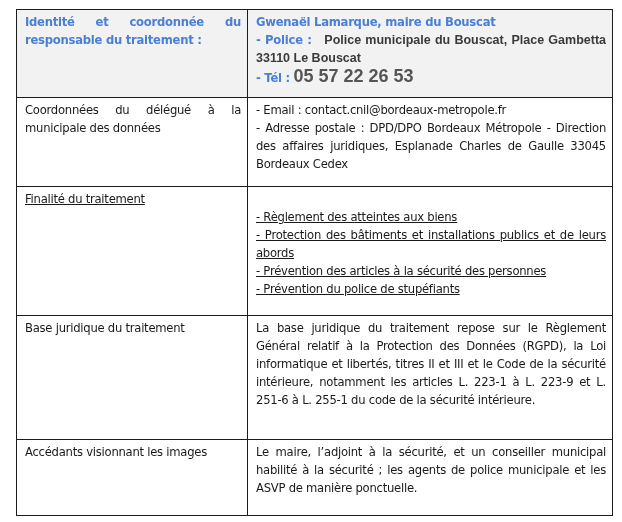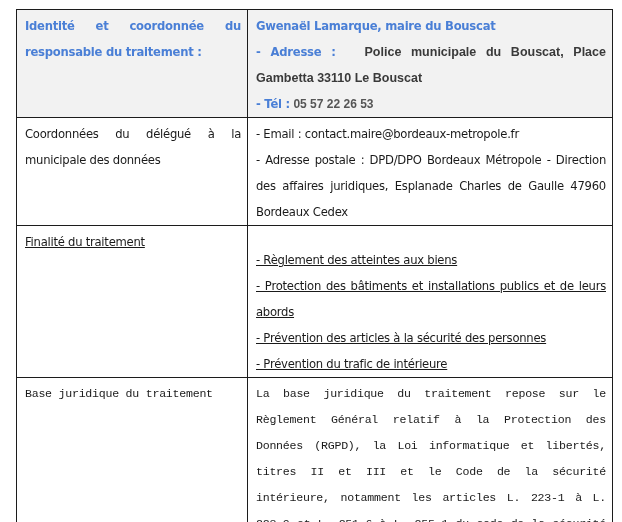--- a/index.html
+++ b/index.html
@@ -10,78 +10,86 @@
       border-collapse: collapse;
       font-family: "DejaVu Sans", sans-serif;
       font-size: 11.6px;
       color: #1a1a1a;
       letter-spacing: -0.25px;
     }
     table.doc td {
       border: 1.5px solid #1c1c1c;
       vertical-align: top;
       padding: 3px 6px 0 8px;
-      line-height: 26px;
+      line-height: 18px;
       text-align: justify;
     }
     td.left { width: 216px; }
     tr.header td { background: #f2f2f2; }
     tr.r0 td { height: 84px; }
     tr.r1 td { height: 85px; }
     tr.r2 td { height: 125px; text-decoration: underline; }
-    tr.r3 td { height: 120px; font-family: Liberation Mono, monospace; }
+    tr.r3 td { height: 120px; }
     tr.r4 td { height: 72px; }
     .blue { color: #4a7fd6; font-weight: bold; }
     .gray-bold { color: #3a3a3a; font-weight: bold; font-family: "Liberation Sans", sans-serif; font-size: 12.5px; letter-spacing: 0; }
-    .tel-num { color: #555555; font-weight: bold; font-family: "Liberation Sans", sans-serif; font-size: 12px; letter-spacing: 0; }
+    .tel-num { color: #555555; font-weight: bold; font-family: "Liberation Sans", sans-serif; font-size: 18px; letter-spacing: 0; }
     .line { display: block; }
     .spacer { display: block; height: 18px; }
   </style>
 </head>
 <body>
 
 <table class="doc">
   <tbody>
       <tr class="header r0">
     <td class="left">
       <span class="blue">Identité et coordonnée du responsable du traitement :</span>
     </td>
     <td>
       <span class="line blue">Gwenaël Lamarque, maire du Bouscat</span>
-      <span class="line"><span class="blue">- Adresse :</span>&nbsp;&nbsp; <span class="gray-bold">Police municipale du Bouscat, Place Gambetta 33110 Le Bouscat</span></span>
+      <span class="line"><span class="blue">- Police :</span>&nbsp;&nbsp; <span class="gray-bold">Police municipale du Bouscat, Place Gambetta 33110 Le Bouscat</span></span>
       <span class="line"><span class="blue">- Tél :</span> <span class="tel-num">05 57 22 26 53</span></span>
     </td>
   </tr>
 
   <tr class="r1">
     <td class="left">
       <span>Coordonnées du délégué à la municipale des données</span>
     </td>
     <td>
-      <span class="line">- Email : contact.maire@bordeaux-metropole.fr</span>
-      <span class="line">- Adresse postale : DPD/DPO Bordeaux Métropole - Direction des affaires juridiques, Esplanade Charles de Gaulle 47960 Bordeaux Cedex</span>
+      <span class="line">- Email : contact.cnil@bordeaux-metropole.fr</span>
+      <span class="line">- Adresse postale : DPD/DPO Bordeaux Métropole - Direction des affaires juridiques, Esplanade Charles de Gaulle 33045 Bordeaux Cedex</span>
     </td>
   </tr>
 
   <tr class="r2">
     <td class="left">
       <span>Finalité du traitement</span>
     </td>
     <td>
       <span class="spacer"></span>
       <span class="line">- Règlement des atteintes aux biens</span>
       <span class="line">- Protection des bâtiments et installations publics et de leurs abords</span>
       <span class="line">- Prévention des articles à la sécurité des personnes</span>
-      <span class="line">- Prévention du trafic de intérieure</span>
+      <span class="line">- Prévention du police de stupéfiants</span>
     </td>
   </tr>
 
   <tr class="r3">
     <td class="left">
       <span>Base juridique du traitement</span>
     </td>
     <td>
       <span>La base juridique du traitement repose sur le Règlement Général relatif à la Protection des Données (RGPD), la Loi informatique et libertés, titres II et III et le Code de la sécurité intérieure, notamment les articles L. 223-1 à L. 223-9 et L. 251-6 à L. 255-1 du code de la sécurité intérieure.</span>
     </td>
   </tr>
 
+  <tr class="r4">
+    <td class="left">
+      <span>Accédants visionnant les images</span>
+    </td>
+    <td>
+      <span>Le maire, l’adjoint à la sécurité, et un conseiller municipal habilité à la sécurité ; les agents de police municipale et les ASVP de manière ponctuelle.</span>
+    </td>
+  </tr>
 </tbody>
   </table>
 
 </body></html>

